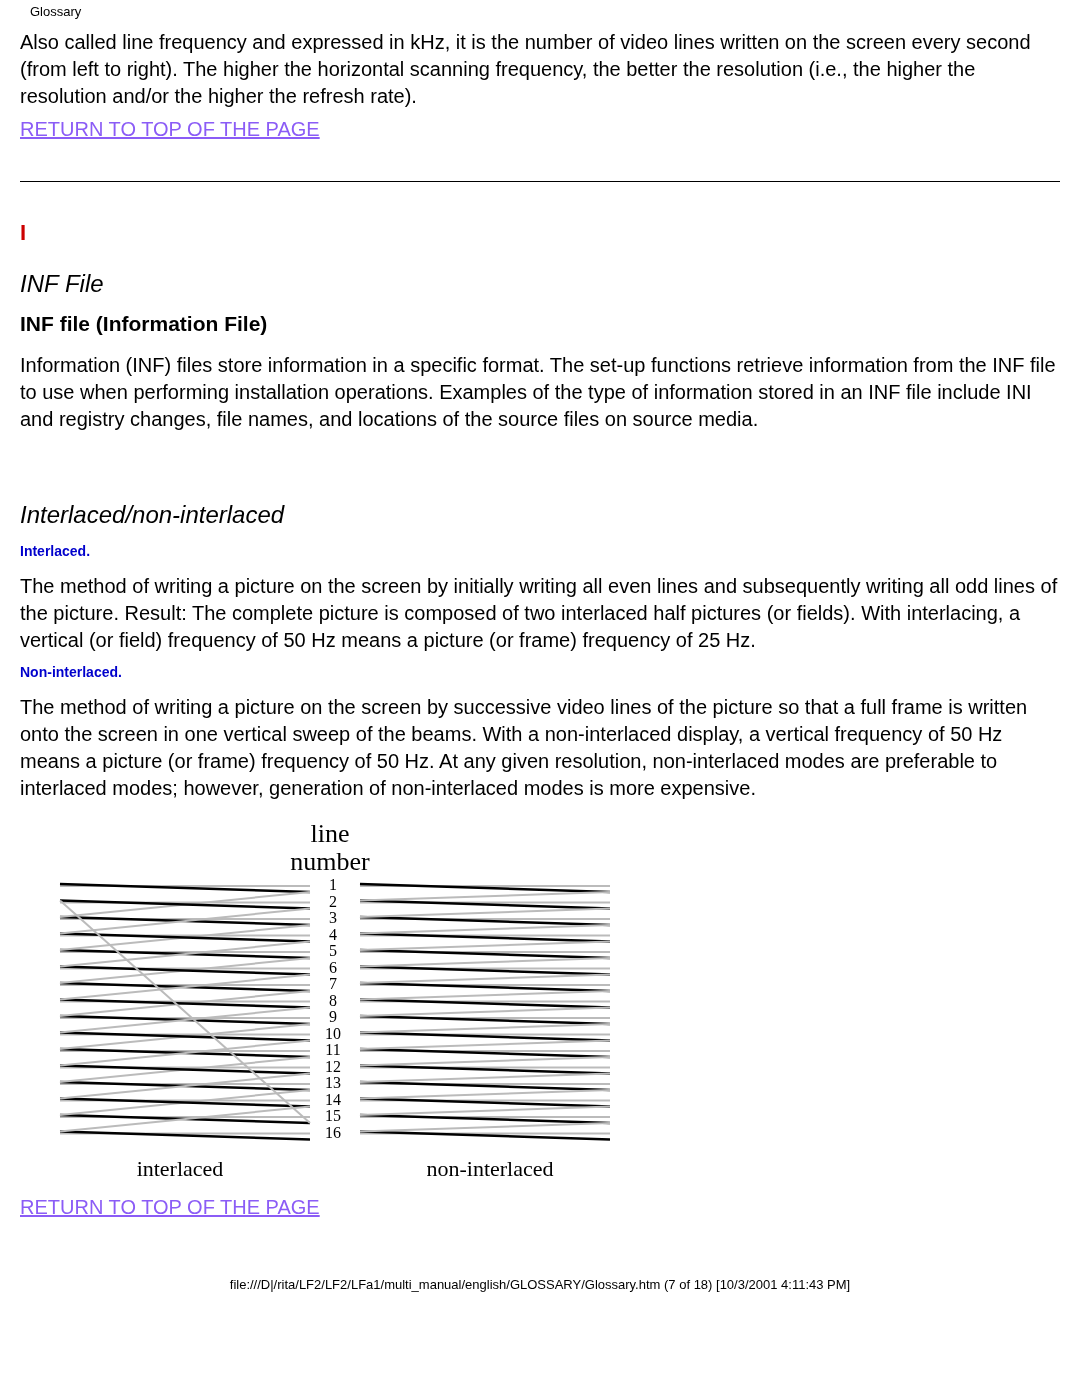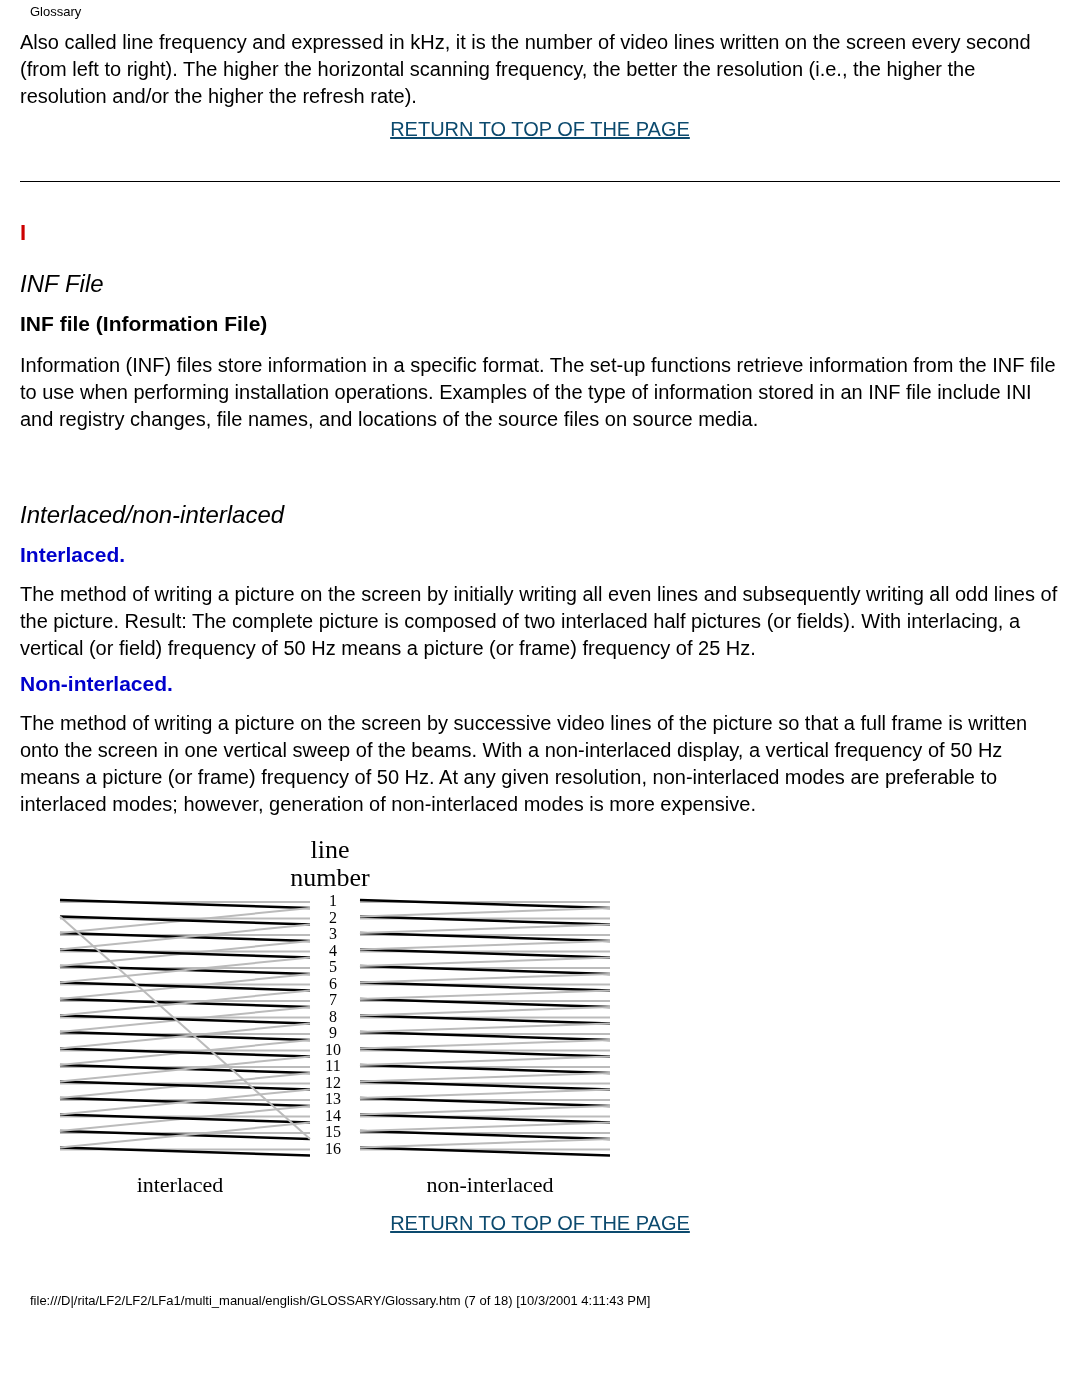--- a/index.html
+++ b/index.html
@@ -12,25 +12,25 @@
     }
     .header-small {
       font-size: 13px;
       padding: 4px 10px;
     }
     .body-text {
       line-height: 1.35;
       margin: 6px 0 8px 0;
     }
     .link-top {
-      color: #0c4a6e;
+      color: #8b5cf6;
       text-decoration: underline;
       cursor: pointer;
       display: block;
-      text-align: center;
+      text-align: left;
       margin: 8px 0 40px 0;
     }
     .link-top2 {
       margin: 8px 0 8px 0;
     }
     hr {
       border: none;
       border-top: 1px solid #000;
       margin: 0 0 38px 0;
     }
@@ -46,32 +46,32 @@
       margin: 24px 0 14px 0;
     }
     .heading-bold {
       font-weight: bold;
       font-size: 21px;
       margin: 0 0 16px 0;
     }
     .blue-bold {
       color: #0000cc;
       font-weight: bold;
-      font-size: 21px;
+      font-size: 14px;
       margin: 10px 0 14px 0;
     }
     .spacer-med { height: 36px; }
     .diagram-wrap {
       display: flex;
       justify-content: flex-start;
       margin: 14px 0 10px 0;
     }
     .footer-path {
       font-size: 13px;
-      text-align: left;
+      text-align: center;
       padding: 50px 10px 10px 10px;
     }
     svg { display:block; }
   </style>
 </head>
 <body>
 
 <div class="header-small">Glossary</div>
 
 <div class="body-text">Also called line frequency and expressed in kHz, it is the number of video lines written on the screen every second (from left to right). The higher the horizontal scanning frequency, the better the resolution (i.e., the higher the resolution and/or the higher the refresh rate).</div>

